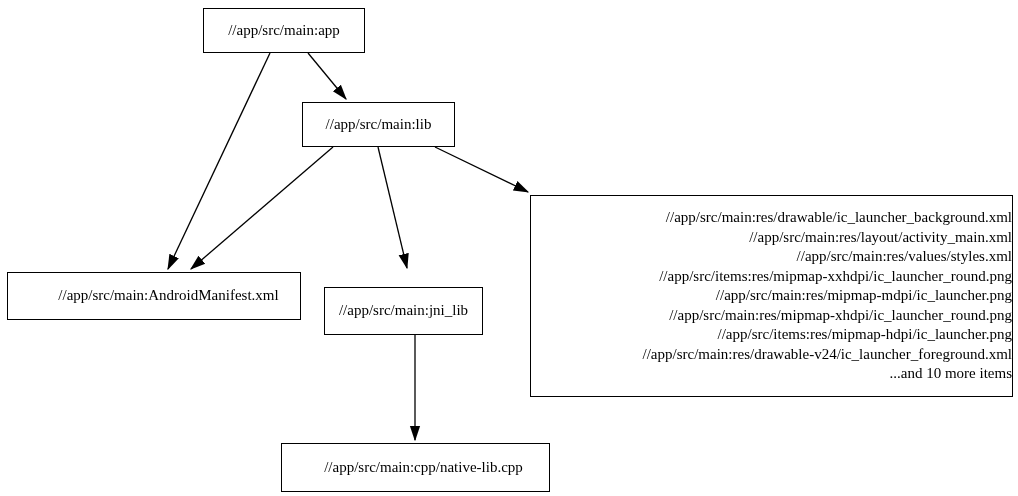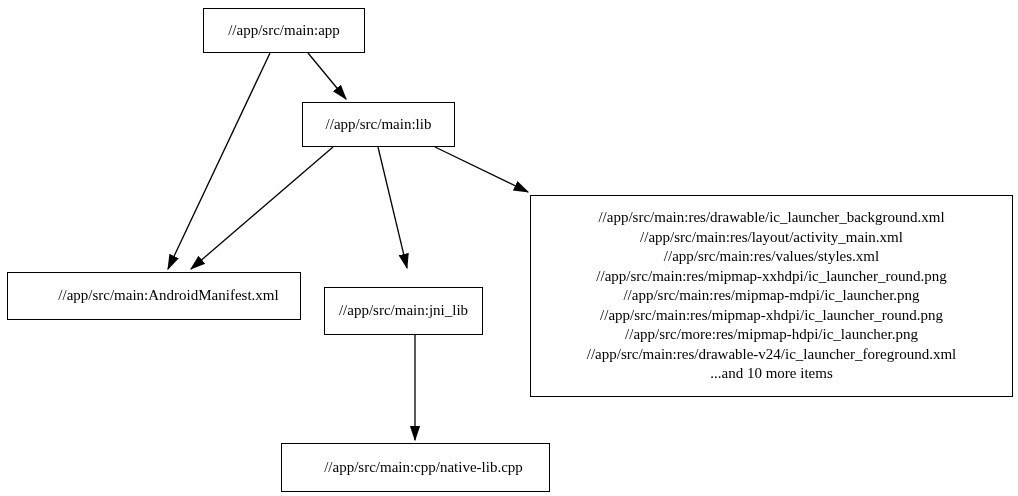--- a/index.html
+++ b/index.html
@@ -39,21 +39,21 @@
     justify-content: center;
     text-align: center;
     font-size: 15px;
     line-height: 19.5px;
     white-space: nowrap;
   }
   .node-app            { left: 203px; top: 8px;   width: 162px; height: 45px; }
   .node-lib            { left: 302px; top: 102px; width: 153px; height: 45px; }
   .node-manifest       { left: 7px;   top: 272px; width: 294px; height: 48px; padding-left: 29px; }
   .node-jni            { left: 324px; top: 271px; width: 159px; height: 48px; margin-top: 16px; }
-  .node-res            { left: 530px; top: 195px; width: 483px; height: 202px; }
+  .node-res            { left: 530px; top: 195px; width: 483px; height: 202px; align-items: flex-end; }
   .node-native         { left: 281px; top: 443px; width: 269px; height: 49px; padding-left: 16px; }
   .res-line { display: block; }
 </style>
 </head>
 <body>
 
 <div class="canvas">
 
   <svg class="edges-layer" width="1018" height="496" viewBox="0 0 1018 496" xmlns="http://www.w3.org/2000/svg">
     <defs>
@@ -82,24 +82,24 @@
   </div>
 
   <div class="node node-jni">
     <span>//app/src/main:jni_lib</span>
   </div>
 
   <div class="node node-res">
     <span class="res-line">//app/src/main:res/drawable/ic_launcher_background.xml</span>
     <span class="res-line">//app/src/main:res/layout/activity_main.xml</span>
     <span class="res-line">//app/src/main:res/values/styles.xml</span>
-    <span class="res-line">//app/src/main:res/mipmap-xxhdpi/ic_launcher_round.png</span>
+    <span class="res-line">//app/src/items:res/mipmap-xxhdpi/ic_launcher_round.png</span>
     <span class="res-line">//app/src/main:res/mipmap-mdpi/ic_launcher.png</span>
     <span class="res-line">//app/src/main:res/mipmap-xhdpi/ic_launcher_round.png</span>
-    <span class="res-line">//app/src/more:res/mipmap-hdpi/ic_launcher.png</span>
+    <span class="res-line">//app/src/items:res/mipmap-hdpi/ic_launcher.png</span>
     <span class="res-line">//app/src/main:res/drawable-v24/ic_launcher_foreground.xml</span>
     <span class="res-line">...and 10 more items</span>
   </div>
 
   <div class="node node-native">
     <span>//app/src/main:cpp/native-lib.cpp</span>
   </div>
 
 </div>
 

